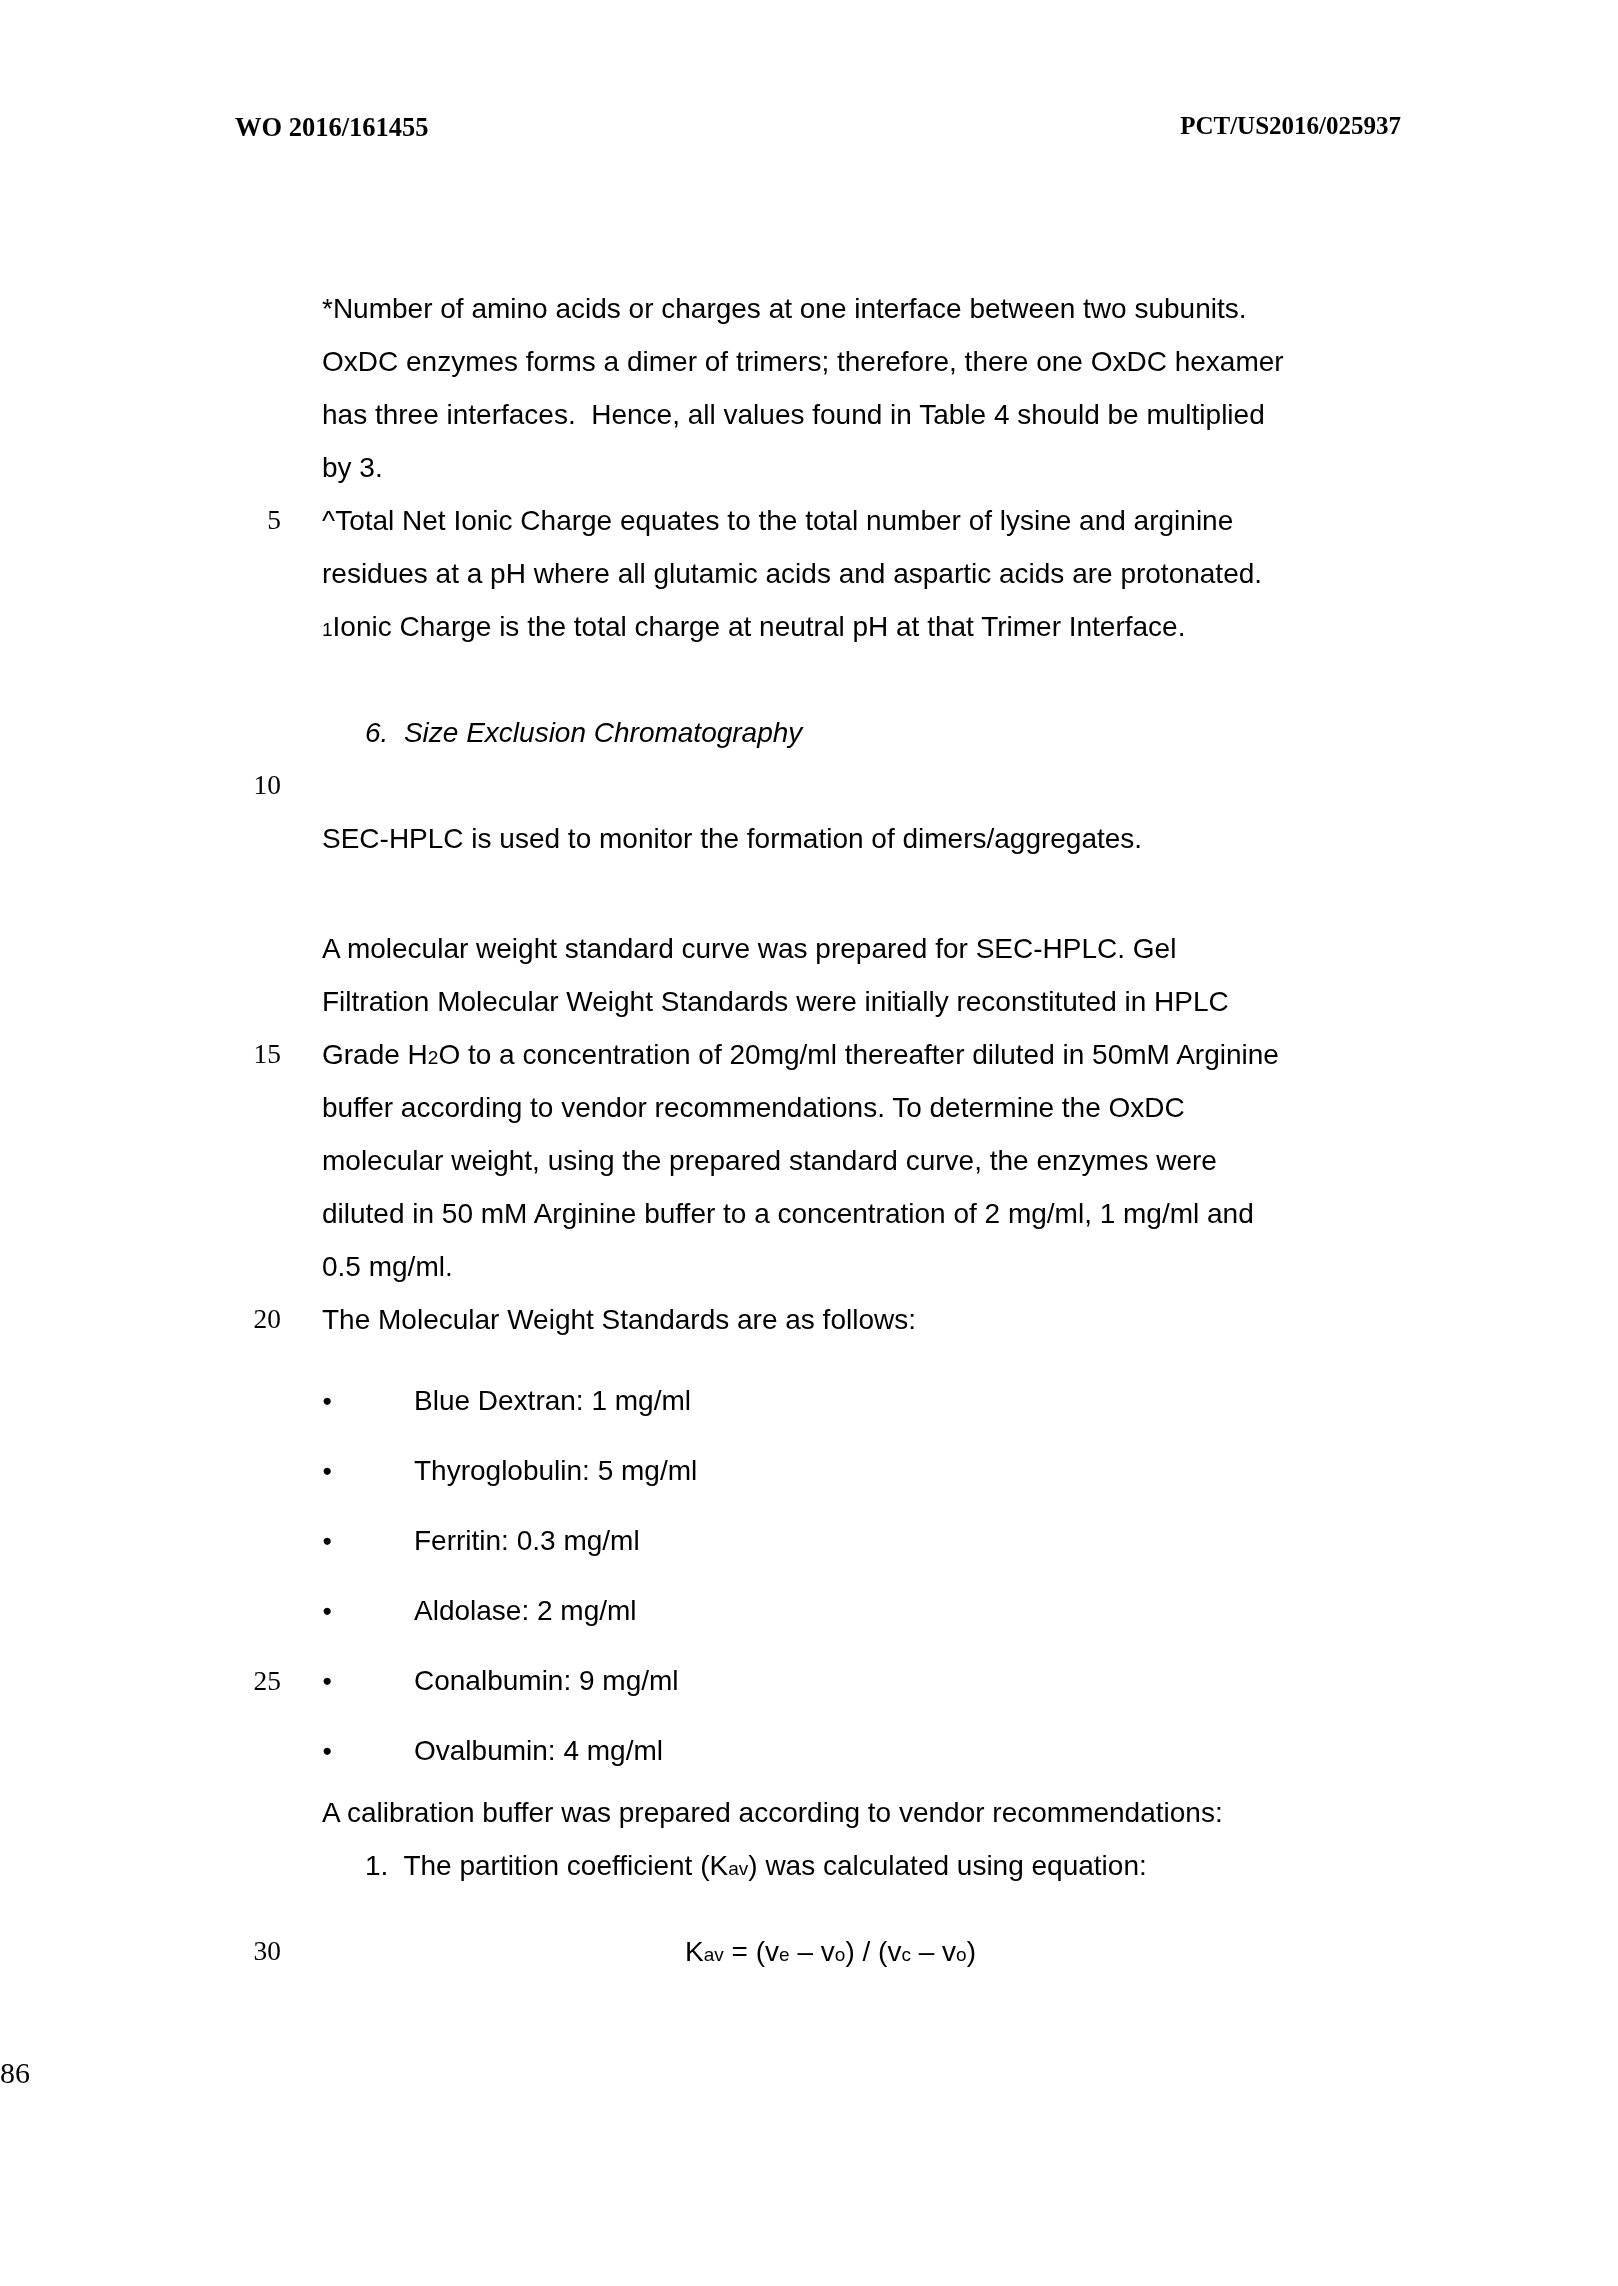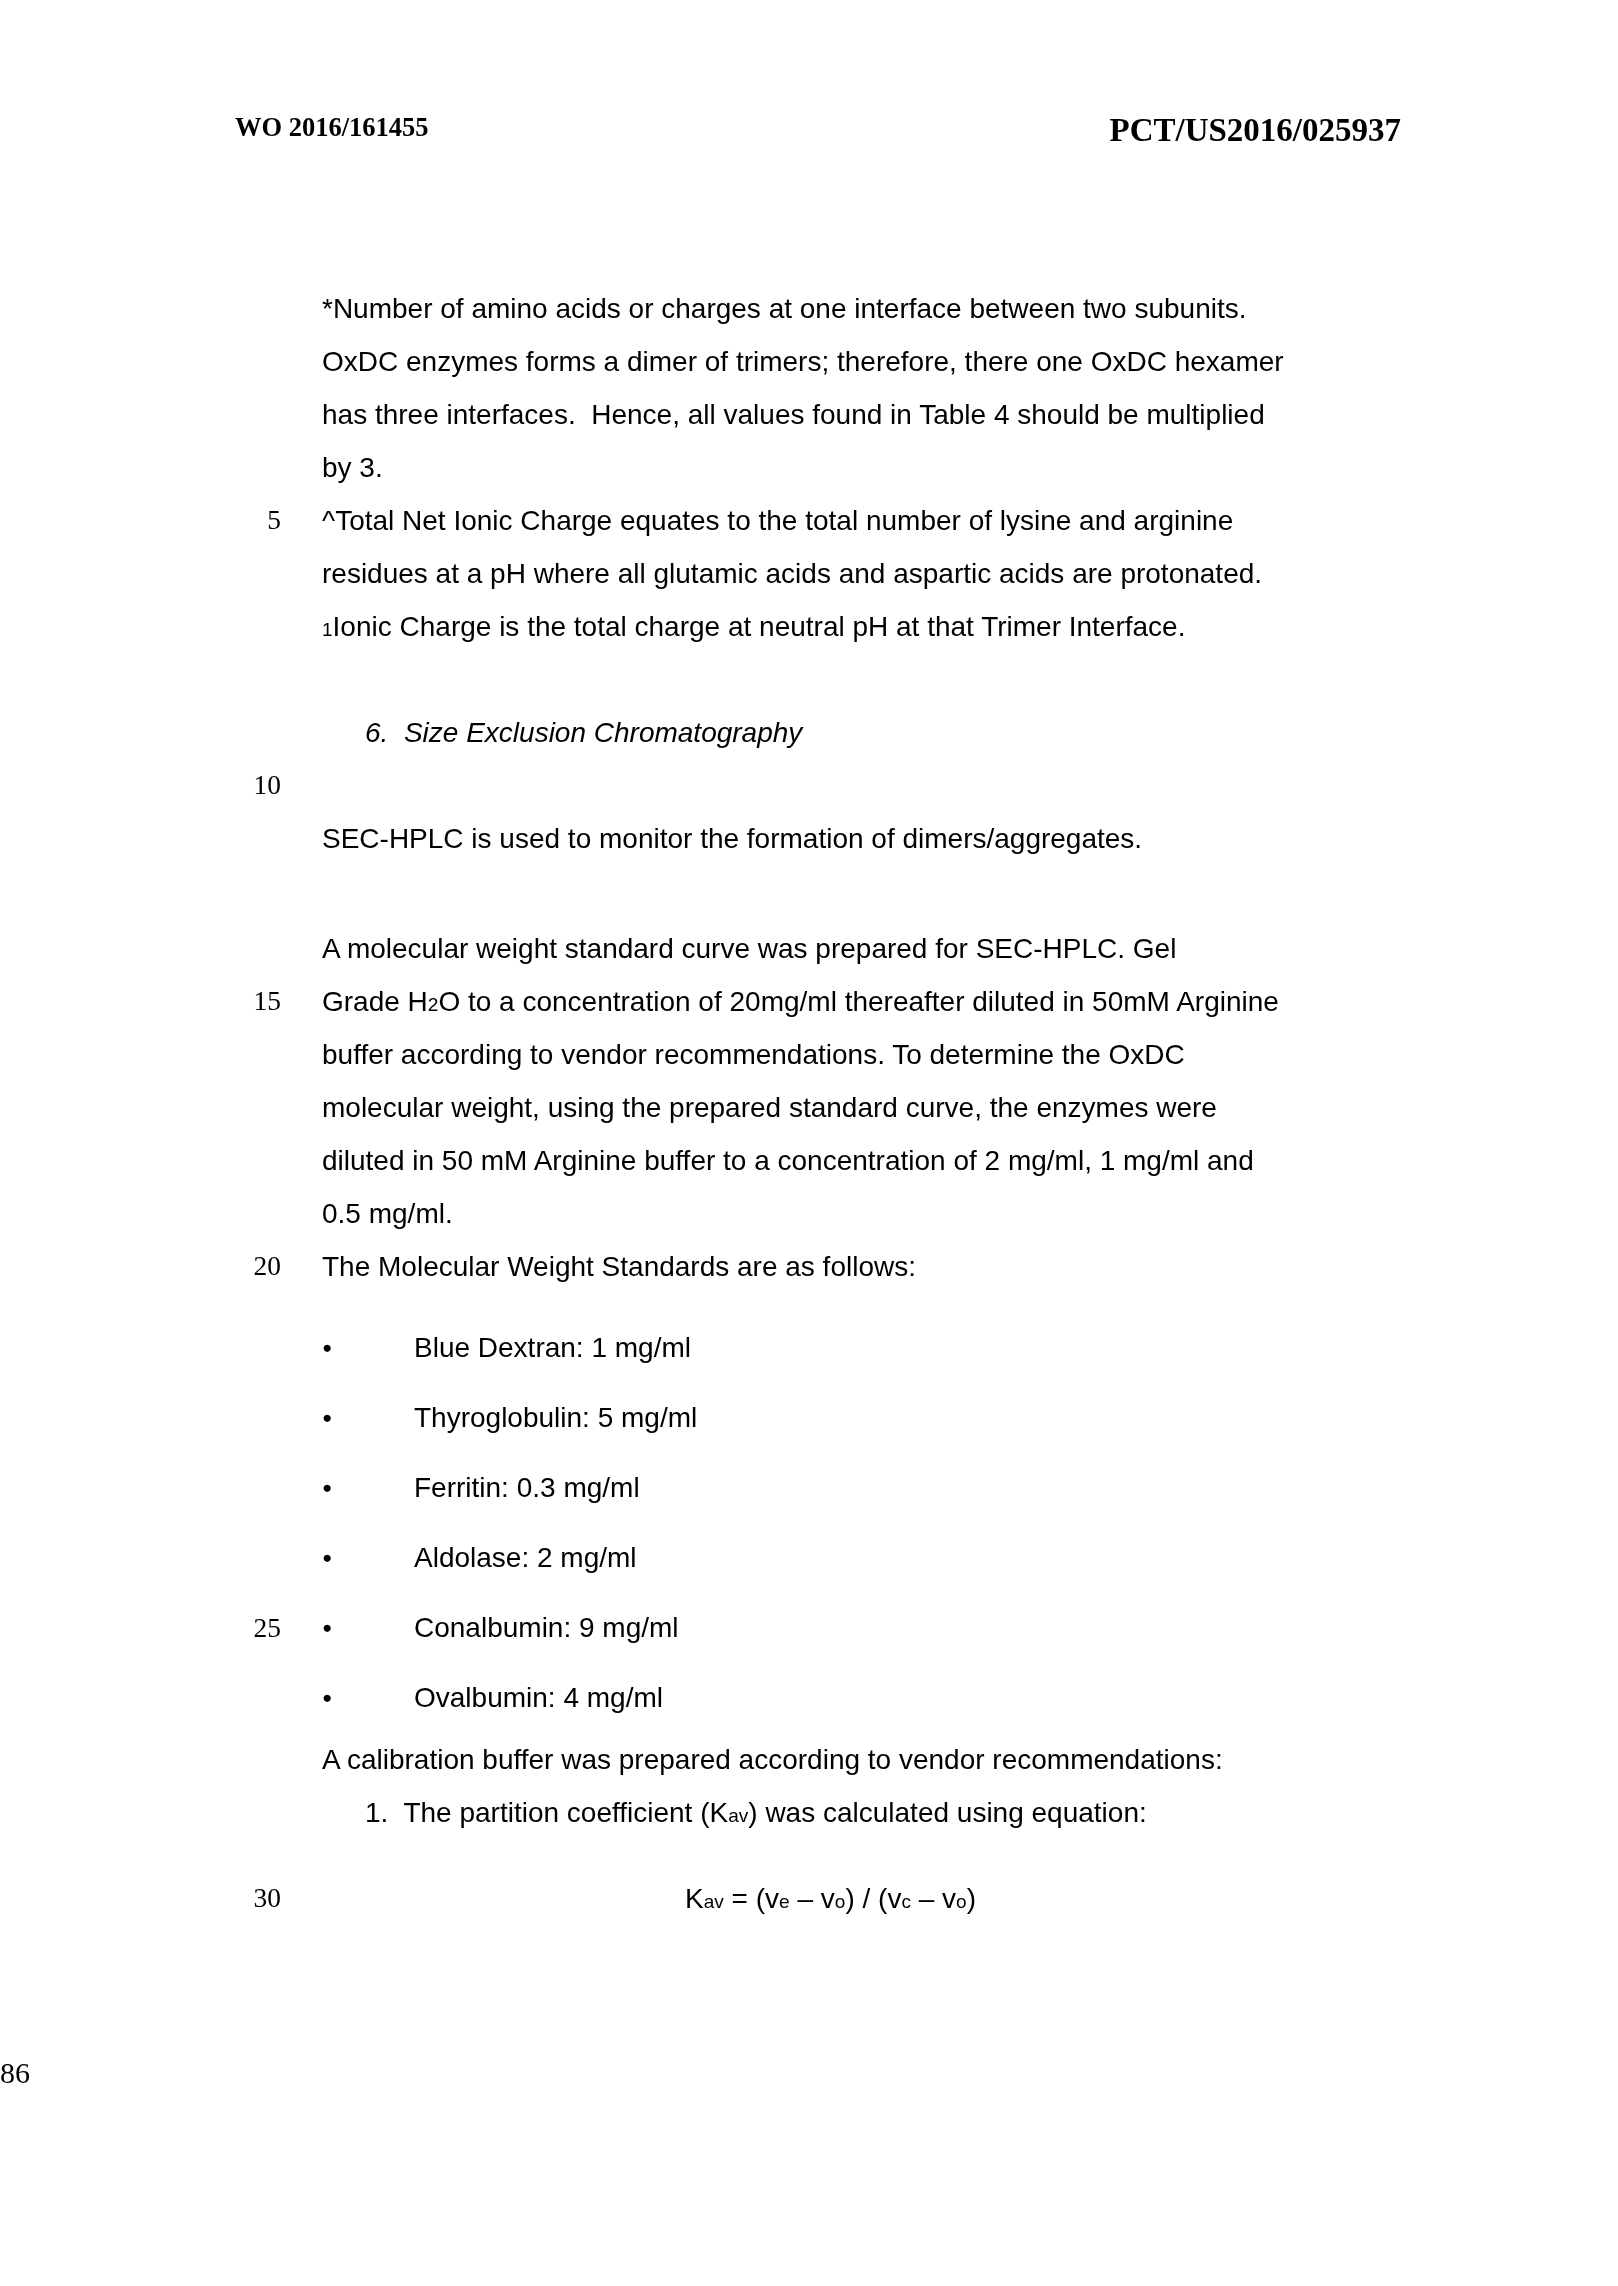--- a/index.html
+++ b/index.html
@@ -23,21 +23,21 @@
     font-weight: bold;
     font-size: 26.5px;
     white-space: pre;
   }
   .header-right {
     position: absolute;
     top: 112px;
     right: 217px;
     font-family: "Liberation Serif", serif;
     font-weight: bold;
-    font-size: 33px;
+    font-size: 25px;
     white-space: pre;
   }
 
   
   .body-text {
     position: absolute;
     top: 282px;
     left: 0;
     width: 100%;
     font-size: 28px;
@@ -163,20 +163,24 @@
           <span class="gutter"></span>
           <span class="text">SEC-HPLC is used to monitor the formation of dimers/aggregates.</span>
         </div>
       </div>
       <div class="block block-6 paragraph">
         <div class="row">
           <span class="gutter"></span>
           <span class="text">A molecular weight standard curve was prepared for SEC-HPLC. Gel</span>
         </div>
         <div class="row">
+          <span class="gutter"></span>
+          <span class="text">Filtration Molecular Weight Standards were initially reconstituted in HPLC</span>
+        </div>
+        <div class="row">
           <span class="gutter">15</span>
           <span class="text">Grade H<sub class="sub">2</sub>O to a concentration of 20mg/ml thereafter diluted in 50mM Arginine</span>
         </div>
         <div class="row">
           <span class="gutter"></span>
           <span class="text">buffer according to vendor recommendations. To determine the OxDC</span>
         </div>
         <div class="row">
           <span class="gutter"></span>
           <span class="text">molecular weight, using the prepared standard curve, the enzymes were</span>

